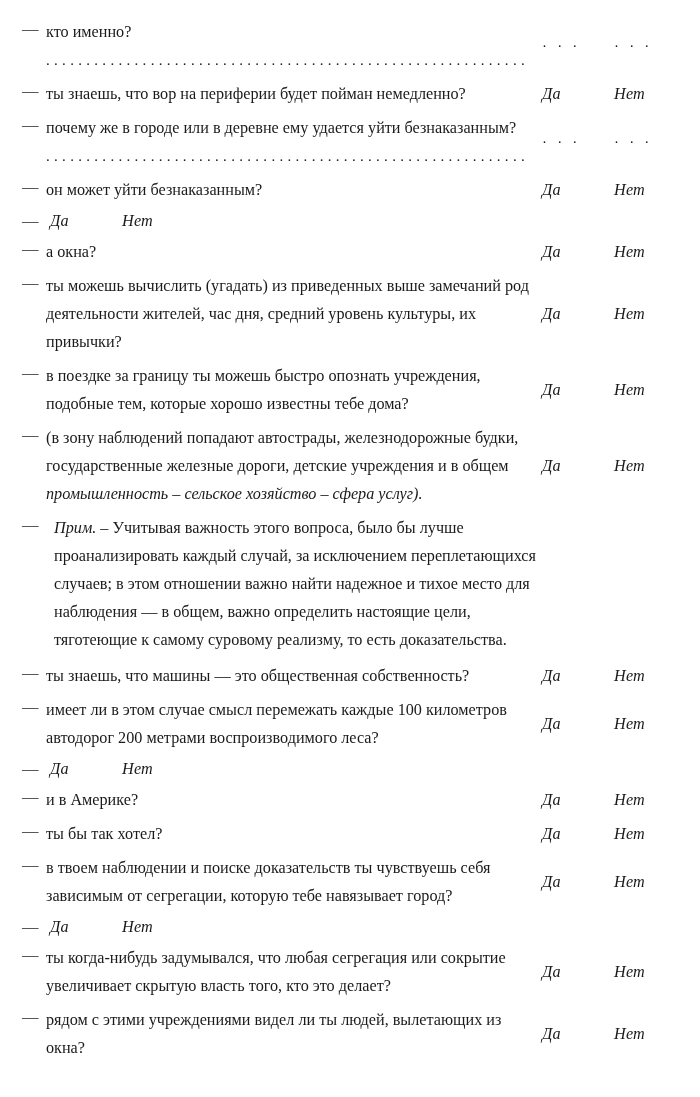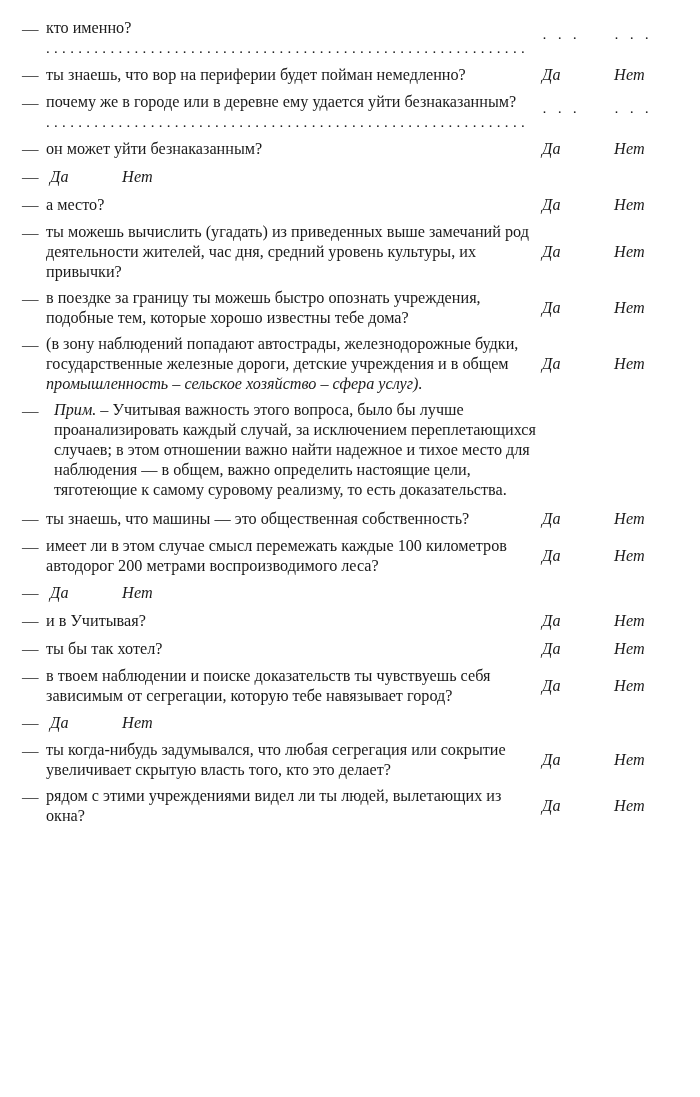--- a/index.html
+++ b/index.html
@@ -47,21 +47,21 @@
     line-height: 22px;
     color: #3a3a3a;
     letter-spacing: 0;
   }
 
   .q-body {
     flex: 1 1 auto;
     width: 520px;
     max-width: 520px;
     font-size: 16.2px;
-    line-height: 20px;
+    line-height: 28px;
     padding-right: 6px;
     box-sizing: border-box;
     text-align: left;
     hyphens: none;
   }
 
   .q-ans {
     flex: 0 0 66px;
     width: 66px;
     text-align: left;
@@ -125,21 +125,21 @@
         <div class="q-ans yes">Да</div>
         <div class="q-ans no">Нет</div>
       </div>
       <div class="q" id="q5">
         <div class="q-dash">—</div>
         <div class="q-ans yes">Да</div>
         <div class="q-ans no">Нет</div>
       </div>
       <div class="q" id="q6">
         <div class="q-dash">—</div>
-        <div class="q-body"><span>а место?</span></div>
+        <div class="q-body"><span>а окна?</span></div>
         <div class="q-ans yes">Да</div>
         <div class="q-ans no">Нет</div>
       </div>
       <div class="q" id="q7">
         <div class="q-dash">—</div>
         <div class="q-body"><span>ты можешь вычислить (угадать) из приведенных выше замечаний род деятельности жителей, час дня, средний уровень культуры, их привычки?</span></div>
         <div class="q-ans yes">Да</div>
         <div class="q-ans no">Нет</div>
       </div>
       <div class="q" id="q8">
@@ -172,21 +172,21 @@
         <div class="q-ans yes">Да</div>
         <div class="q-ans no">Нет</div>
       </div>
       <div class="q" id="q13">
         <div class="q-dash">—</div>
         <div class="q-ans yes">Да</div>
         <div class="q-ans no">Нет</div>
       </div>
       <div class="q" id="q14">
         <div class="q-dash">—</div>
-        <div class="q-body"><span>и в Учитывая?</span></div>
+        <div class="q-body"><span>и в Америке?</span></div>
         <div class="q-ans yes">Да</div>
         <div class="q-ans no">Нет</div>
       </div>
       <div class="q" id="q15">
         <div class="q-dash">—</div>
         <div class="q-body"><span>ты бы так хотел?</span></div>
         <div class="q-ans yes">Да</div>
         <div class="q-ans no">Нет</div>
       </div>
       <div class="q" id="q16">

